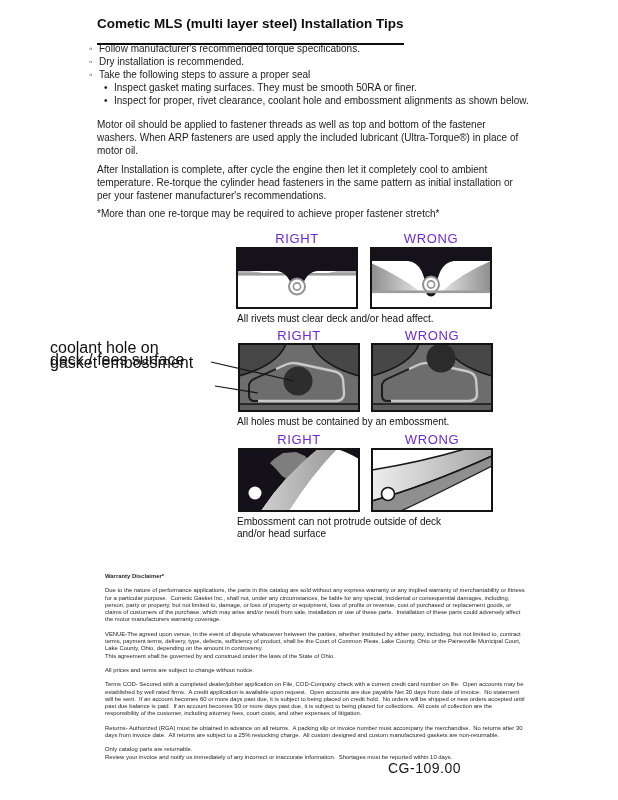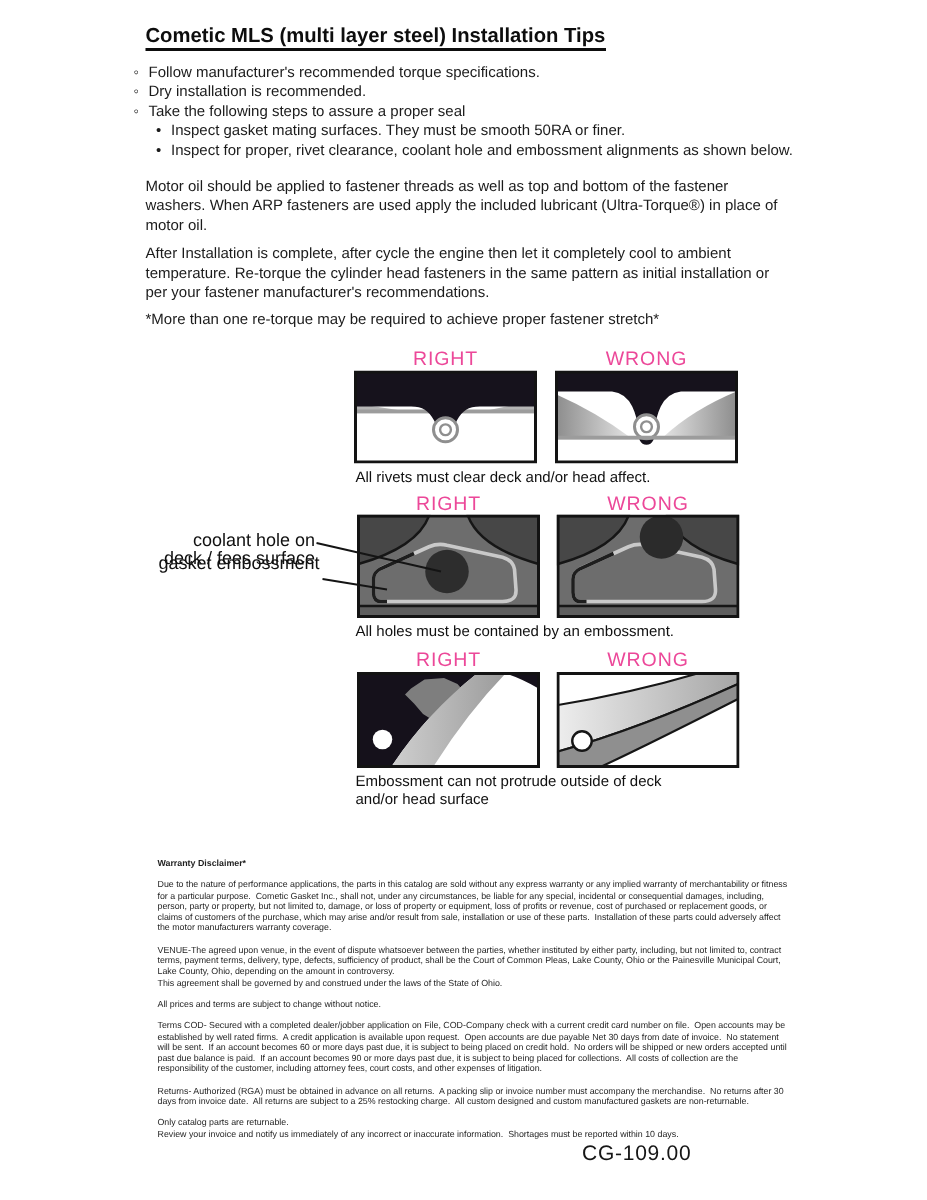--- a/index.html
+++ b/index.html
@@ -1,35 +1,35 @@
 <!DOCTYPE html>
 <html><head>
 <meta charset="utf-8">
 <style>
   html,body{margin:0;padding:0;background:#fff;}
   .page{position:relative;width:618px;height:800px;background:#ffffff;overflow:hidden;
         font-family:"Liberation Sans","DejaVu Sans",sans-serif;color:#1b1b1b;}
   .abs{position:absolute;}
   .title{left:97px;top:16px;font-size:13.5px;font-weight:bold;color:#0d0d0d;
-         border-bottom:2px solid #0d0d0d;padding-bottom:1px;white-space:nowrap;}
+         border-bottom:2px solid #0d0d0d;padding-bottom:12px;white-space:nowrap;}
   .tips{left:89px;top:42px;width:460px;font-size:10px;line-height:13px;}
   .tiprow{display:flex;}
   .tiprow.sub{margin-left:15px;}
   .marker{width:10px;flex:0 0 10px;}
   .diesel{left:97px;top:118px;width:432px;font-size:10px;line-height:13px;}
   .diesel h2{font-size:12px;font-weight:bold;margin:0 0 6px 0;color:#0d0d0d;}
   .diesel p{margin:0 4px 6px 0;}
   .diesel p.p2{margin-bottom:5px;}
   .figgroup{width:257px;}
   .figlabel{position:absolute;top:0;width:122px;text-align:center;font-size:13px;
-            letter-spacing:0.6px;color:#ec4899;}
+            letter-spacing:0.6px;color:#6d28d9;}
   .figbox{position:absolute;top:16px;width:122px;}
   .figcaption{position:absolute;left:1px;font-size:10px;color:#101010;white-space:pre-wrap;}
   svg{display:block;}
-  .sidelabel{font-size:12px;line-height:11.5px;text-align:right;color:#101010;margin-top:13px;}
+  .sidelabel{font-size:16px;line-height:11.5px;color:#101010;}
   .leaders{left:0;top:0;pointer-events:none;}
   .disclaimer{left:105px;top:573px;width:420px;font-size:5.9px;line-height:7.3px;color:#1f1f1f;}
   .disclaimer h3{font-size:5.9px;font-weight:bold;margin:0 0 7px 0;}
   .disclaimer p{margin:0 0 7px 0;white-space:pre-wrap;}
   .footer-code{left:388px;top:760px;font-size:14px;letter-spacing:0.5px;color:#161616;}
 </style>
 </head>
 <body>
 
 <div class="page">

